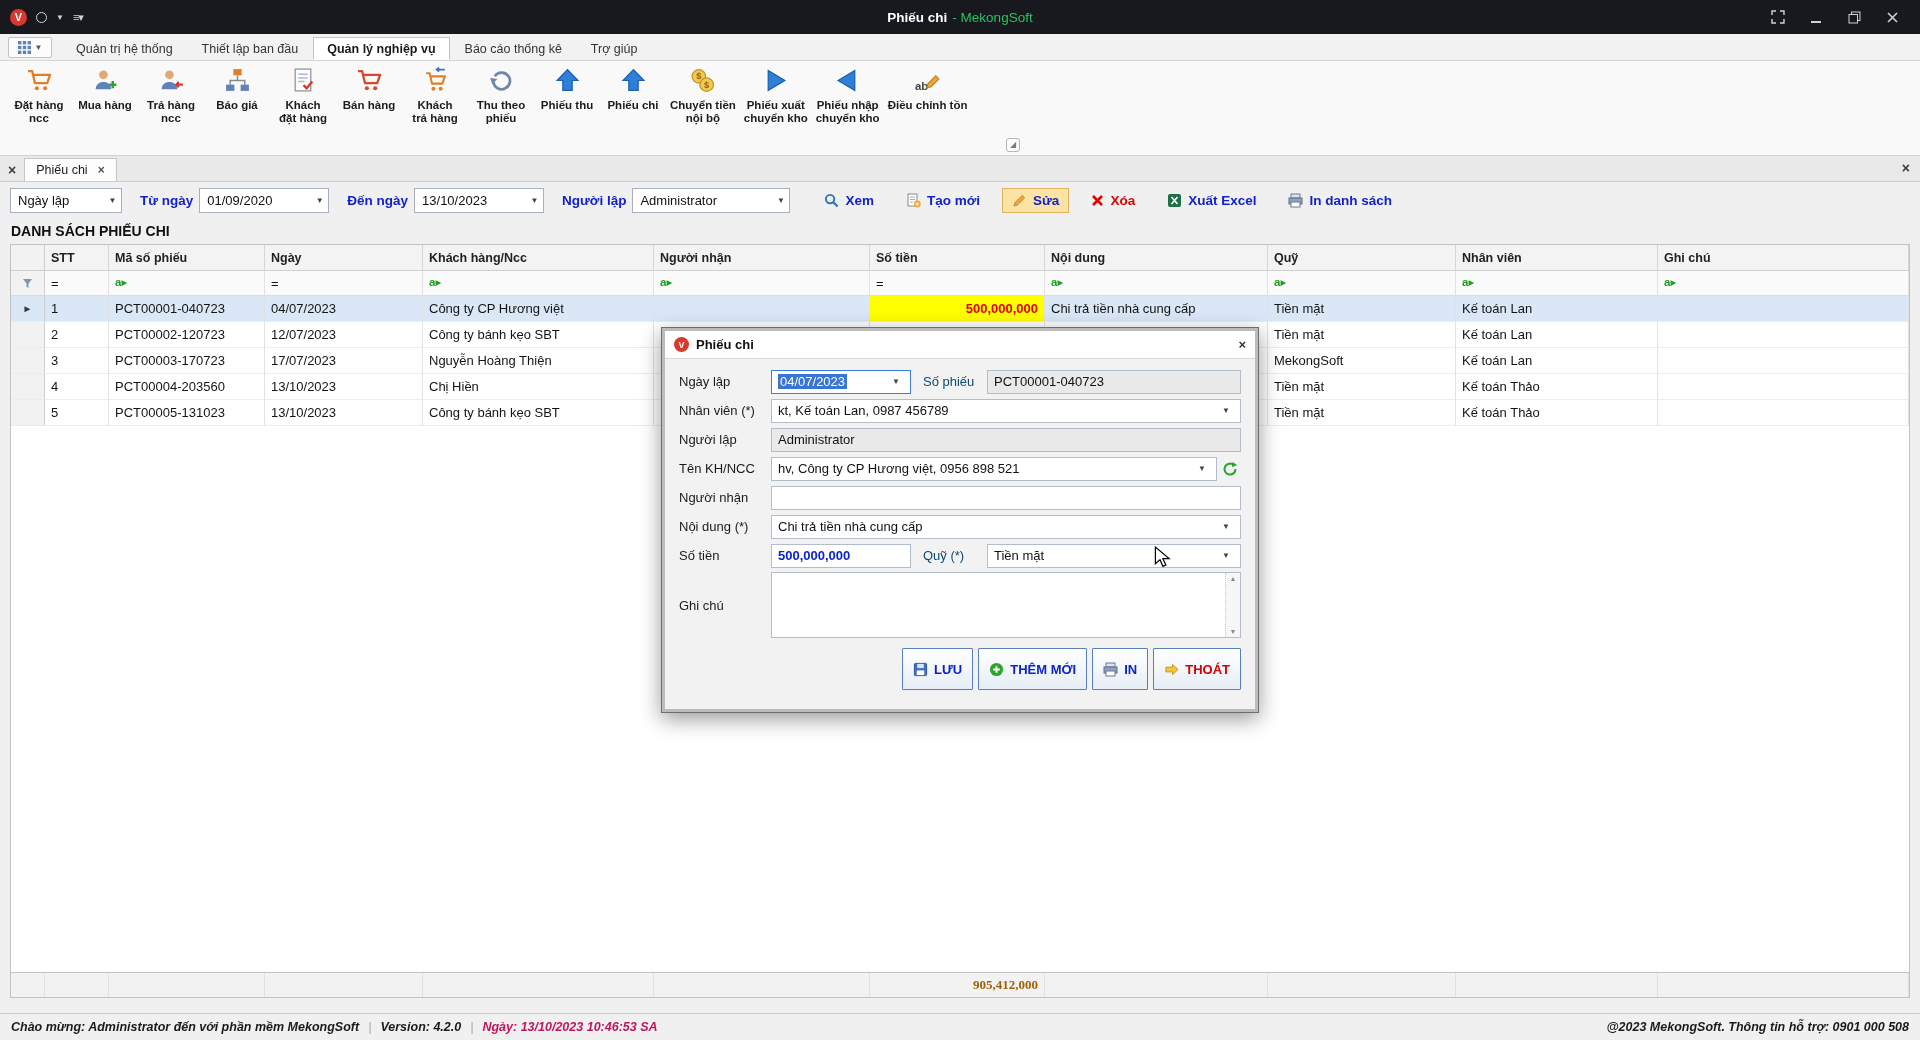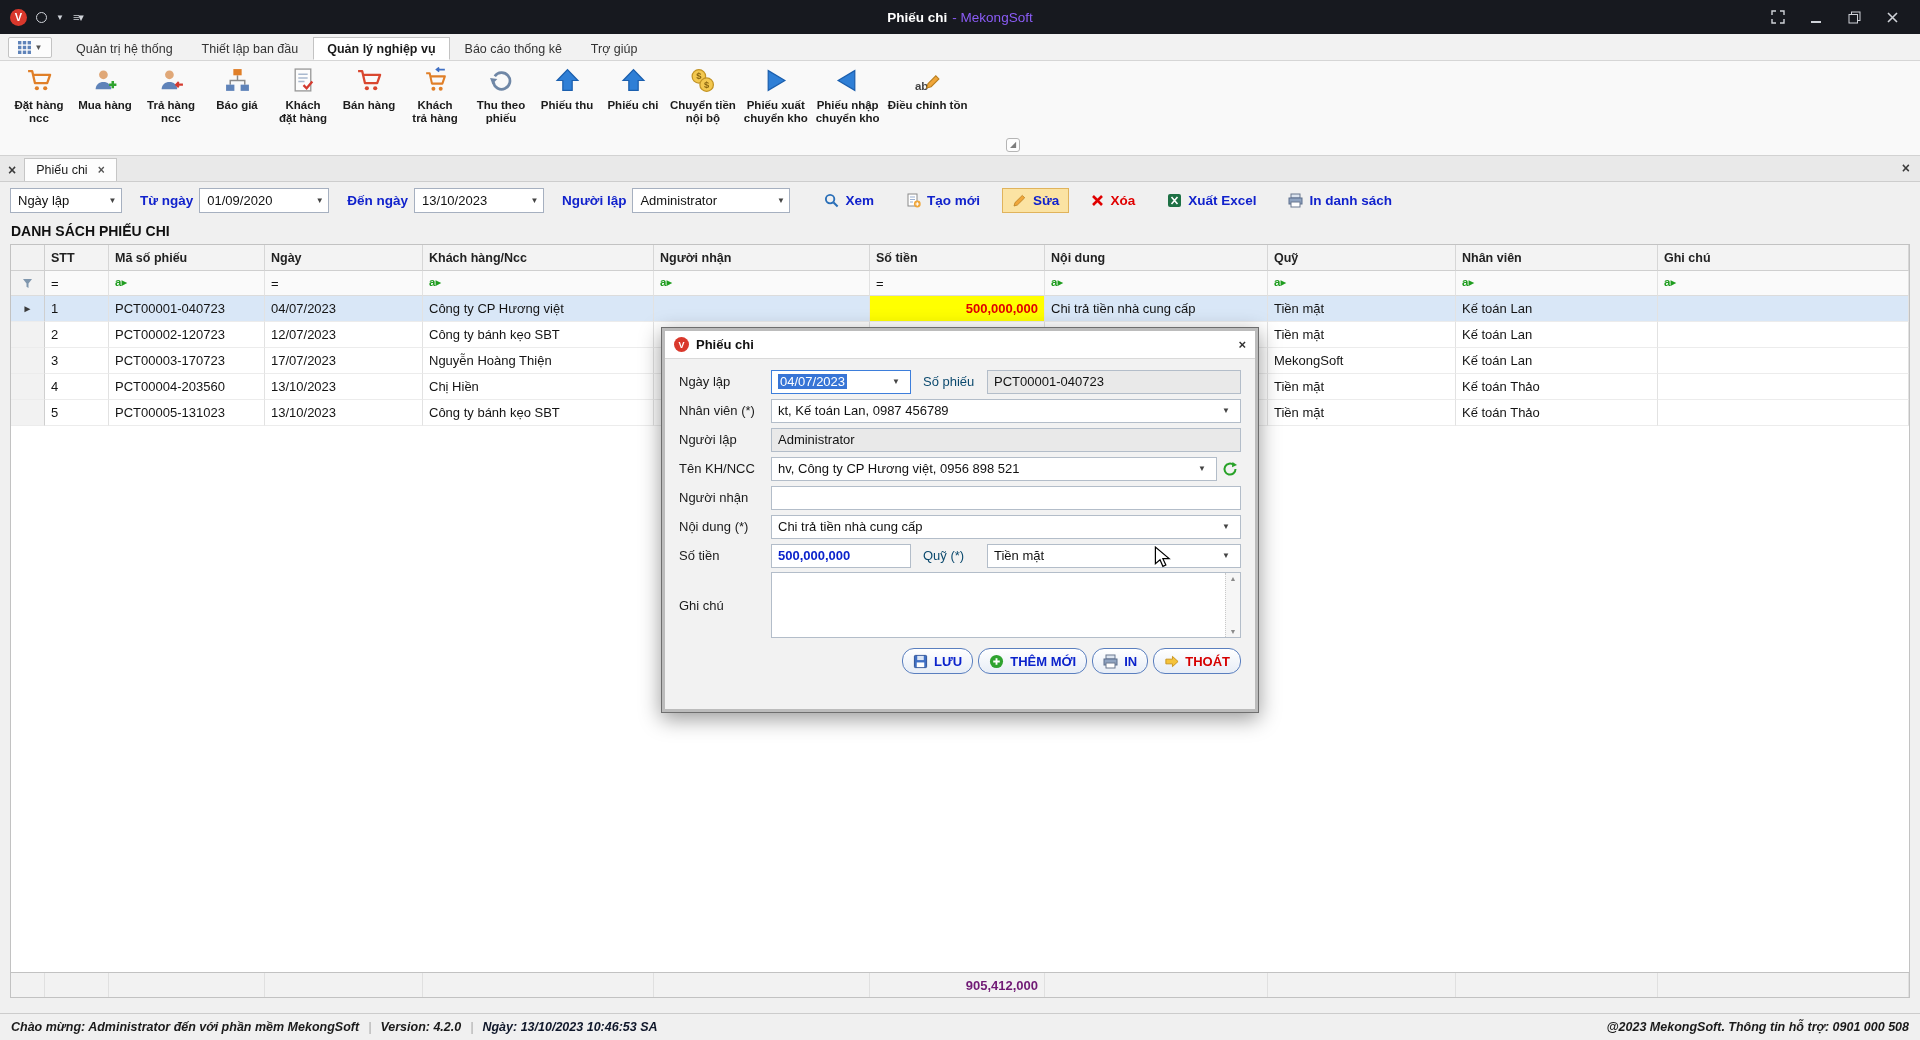--- a/index.html
+++ b/index.html
@@ -8,21 +8,21 @@
 
   
   .titlebar { height:34px; background:#17191f; display:flex; align-items:center; padding:0 10px; color:#cfd2d8; }
   .tb-left { display:flex; align-items:center; gap:9px; width:260px; }
   .vlogo { width:17px; height:17px; border-radius:50%; background:#d9382c; color:#fff; font-weight:bold; font-size:11px; display:flex; align-items:center; justify-content:center; }
   .circle-ic { width:11px; height:11px; border:1.5px solid #cfd2d8; border-radius:50%; display:inline-block; }
   .caret { font-size:8px; color:#cfd2d8; }
   .qa-ic { font-size:11px; color:#cfd2d8; letter-spacing:-1px; }
   .tb-title { flex:1; text-align:center; font-size:13.5px; }
   .tb-title .t1 { font-weight:bold; color:#ffffff; }
-  .tb-title .t2 { color:#8b5cf6; margin-left:5px; }
+  .tb-title .t2 { color:#22c55e; margin-left:5px; }
   .tb-controls { display:flex; gap:2px; width:260px; justify-content:flex-end; }
   .tb-btn { width:36px; height:26px; display:flex; align-items:center; justify-content:center; }
 
   
   .ribbon-tabs { height:27px; background:#f2f2f2; border-bottom:1px solid #d6d6d6; display:flex; align-items:flex-end; padding:0 8px; }
   .rt-menu { height:21px; width:44px; border:1px solid #c3c3c3; border-radius:2px; background:#fcfcfc; display:flex; align-items:center; justify-content:center; gap:4px; margin:0 10px 2px 0; }
   .ribbon-tab { height:23px; padding:0 13px; display:flex; align-items:center; font-size:12.5px; color:#333; border:1px solid transparent; margin-right:1px; }
   .ribbon-tab.active { background:#fff; border-color:#c3c3c3; border-bottom:1px solid #fff; font-weight:bold; color:#1a1a1a; }
 
   
@@ -65,26 +65,26 @@
   .drow .cell { border-bottom:1px solid #ececec; }
   .drow.sel .cell { background:#d9e7f7; }
   .cell.ind { background:#f2f2f2; border-right:1px solid #cfcfcf; padding:0; justify-content:center; }
   .cell.amt { justify-content:flex-end; }
   .cell.hl { background:#ffff00 !important; color:#e00000; font-weight:bold; }
   .grid-empty { flex:1; background:#fff; }
   .bw { color:#1f9d1f; font-weight:bold; font-size:11.5px; line-height:1; }
   .cur-arrow { font-size:10px; color:#3a3a3a; }
   .summary-row { margin:0 10px; height:26px; background:#f2f2f2; border:1px solid #c2c2c2; display:grid; grid-template-columns:34px 64px 156px 158px 231px 216px 175px 223px 188px 202px minmax(0,1fr); }
   .summary-row .cell { border-right:1px solid #e0e0e0; height:24px; }
-  .summary-row .total { color:#701a75; font-weight:bold; }
+  .summary-row .total { color:#a16207; font-weight:bold;font-family:Liberation Serif, serif; }
 
   
   .statusbar { position:absolute; left:0; right:0; bottom:0; height:27px; background:#f0f0f0; border-top:1px solid #cccccc; display:flex; align-items:center; padding:0 11px; gap:9px; font-size:12.5px; font-weight:bold; color:#1a1a1a;font-style:italic; }
   .sb-sep { color:#a8a8a8; font-weight:normal; }
-  .sb-date { color:#0f172a; }
+  .sb-date { color:#be185d; }
   .sb-right { margin-left:auto; }
 
   
   .modal { position:absolute; left:661px; top:327px; width:598px; height:386px; border:1px solid #6e6e6e; box-shadow:0 6px 20px rgba(0,0,0,.40); background:#f2f2f2; z-index:50; }
   .modal-inner { height:100%; border:3px solid #bcbcbc; display:flex; flex-direction:column; }
   .modal-title { height:28px; background:#ffffff; border-bottom:1px solid #d9d9d9; display:flex; align-items:center; gap:7px; padding:0 9px; font-weight:bold; font-size:13px; color:#101010; flex-shrink:0; }
   .modal-title .x-ic { margin-left:auto; font-size:13px; color:#333; }
   .modal-body { flex:1; padding:10px 14px 8px 14px; display:flex; flex-direction:column; gap:4px; }
   .frm { display:flex; align-items:center; min-height:25px; }
   .flab { width:92px; flex-shrink:0; font-size:13px; color:#1a1a1a; }
@@ -96,21 +96,21 @@
   .grow1 { flex:1; }
   .vblue { color:#0b23cc; font-weight:bold; }
   .sel-text { background:#3875d6; color:#fff; padding:0 2px; }
   .w140 { width:140px; flex-shrink:0; }
   .focus { border-color:#3d7edb; }
   .refresh-btn { width:22px; height:24px; display:flex; align-items:center; justify-content:center; margin-left:2px; border:1px solid transparent; }
   .memo { flex:1; height:66px; background:#fff; border:1px solid #b3bdc9; display:flex; }
   .memo .pad { flex:1; }
   .memo .sbar { width:15px; border-left:1px dotted #c9c9c9; display:flex; flex-direction:column; justify-content:space-between; align-items:center; padding:2px 0; color:#8a8a8a; font-size:7px; background:#f6f6f6; }
   .btn-row { display:flex; justify-content:flex-end; gap:5px; padding-top:6px; }
-  .mbtn { height:26px; display:flex; align-items:center; gap:6px; padding:0 10px; border:1px solid #5a7fbf; background:linear-gradient(#ffffff,#e7edf6); font-weight:bold; font-size:13px; color:#0b23cc; border-radius:12px; }
+  .mbtn { height:42px; display:flex; align-items:center; gap:6px; padding:0 10px; border:1px solid #5a7fbf; background:linear-gradient(#ffffff,#e7edf6); font-weight:bold; font-size:13px; color:#0b23cc; border-radius:1px; }
   .mbtn.exit { color:#d60000; }
 
   .cursor { position:absolute; left:1152px; top:546px; z-index:999; }
 </style>
 </head>
 <body>
 
 <div class="titlebar">
   <div class="tb-left">
     <span class="vlogo">V</span>

